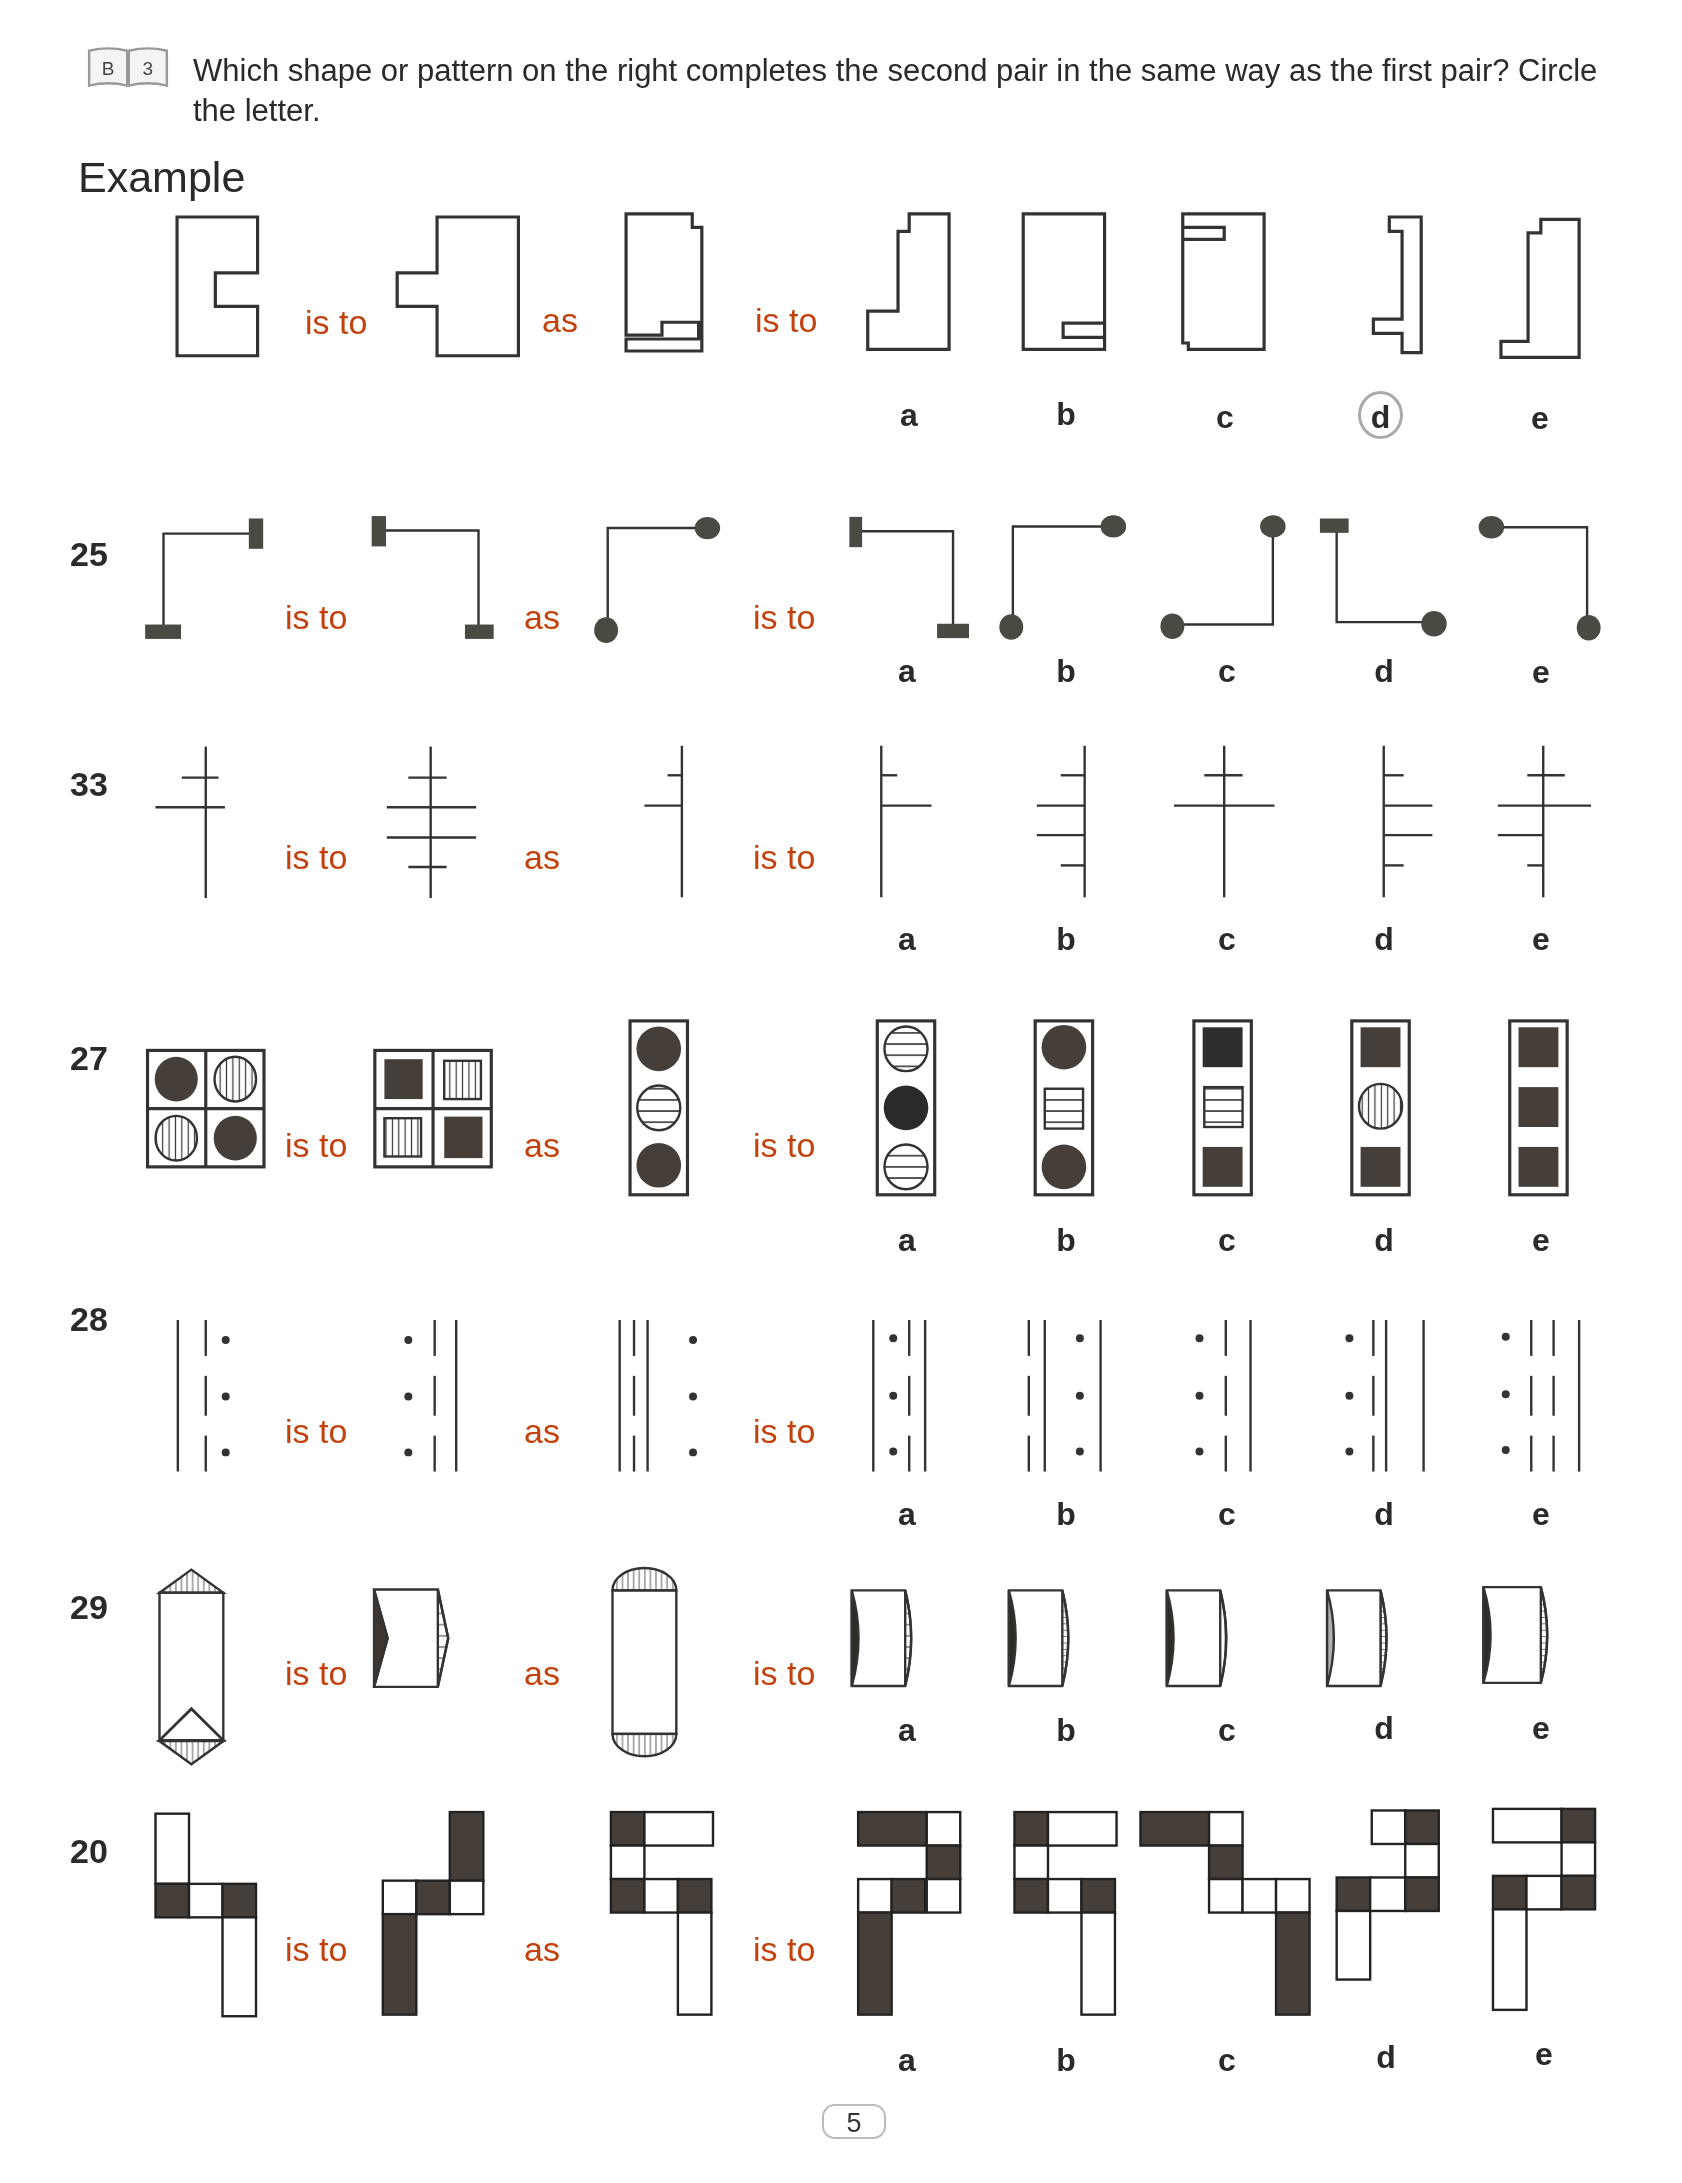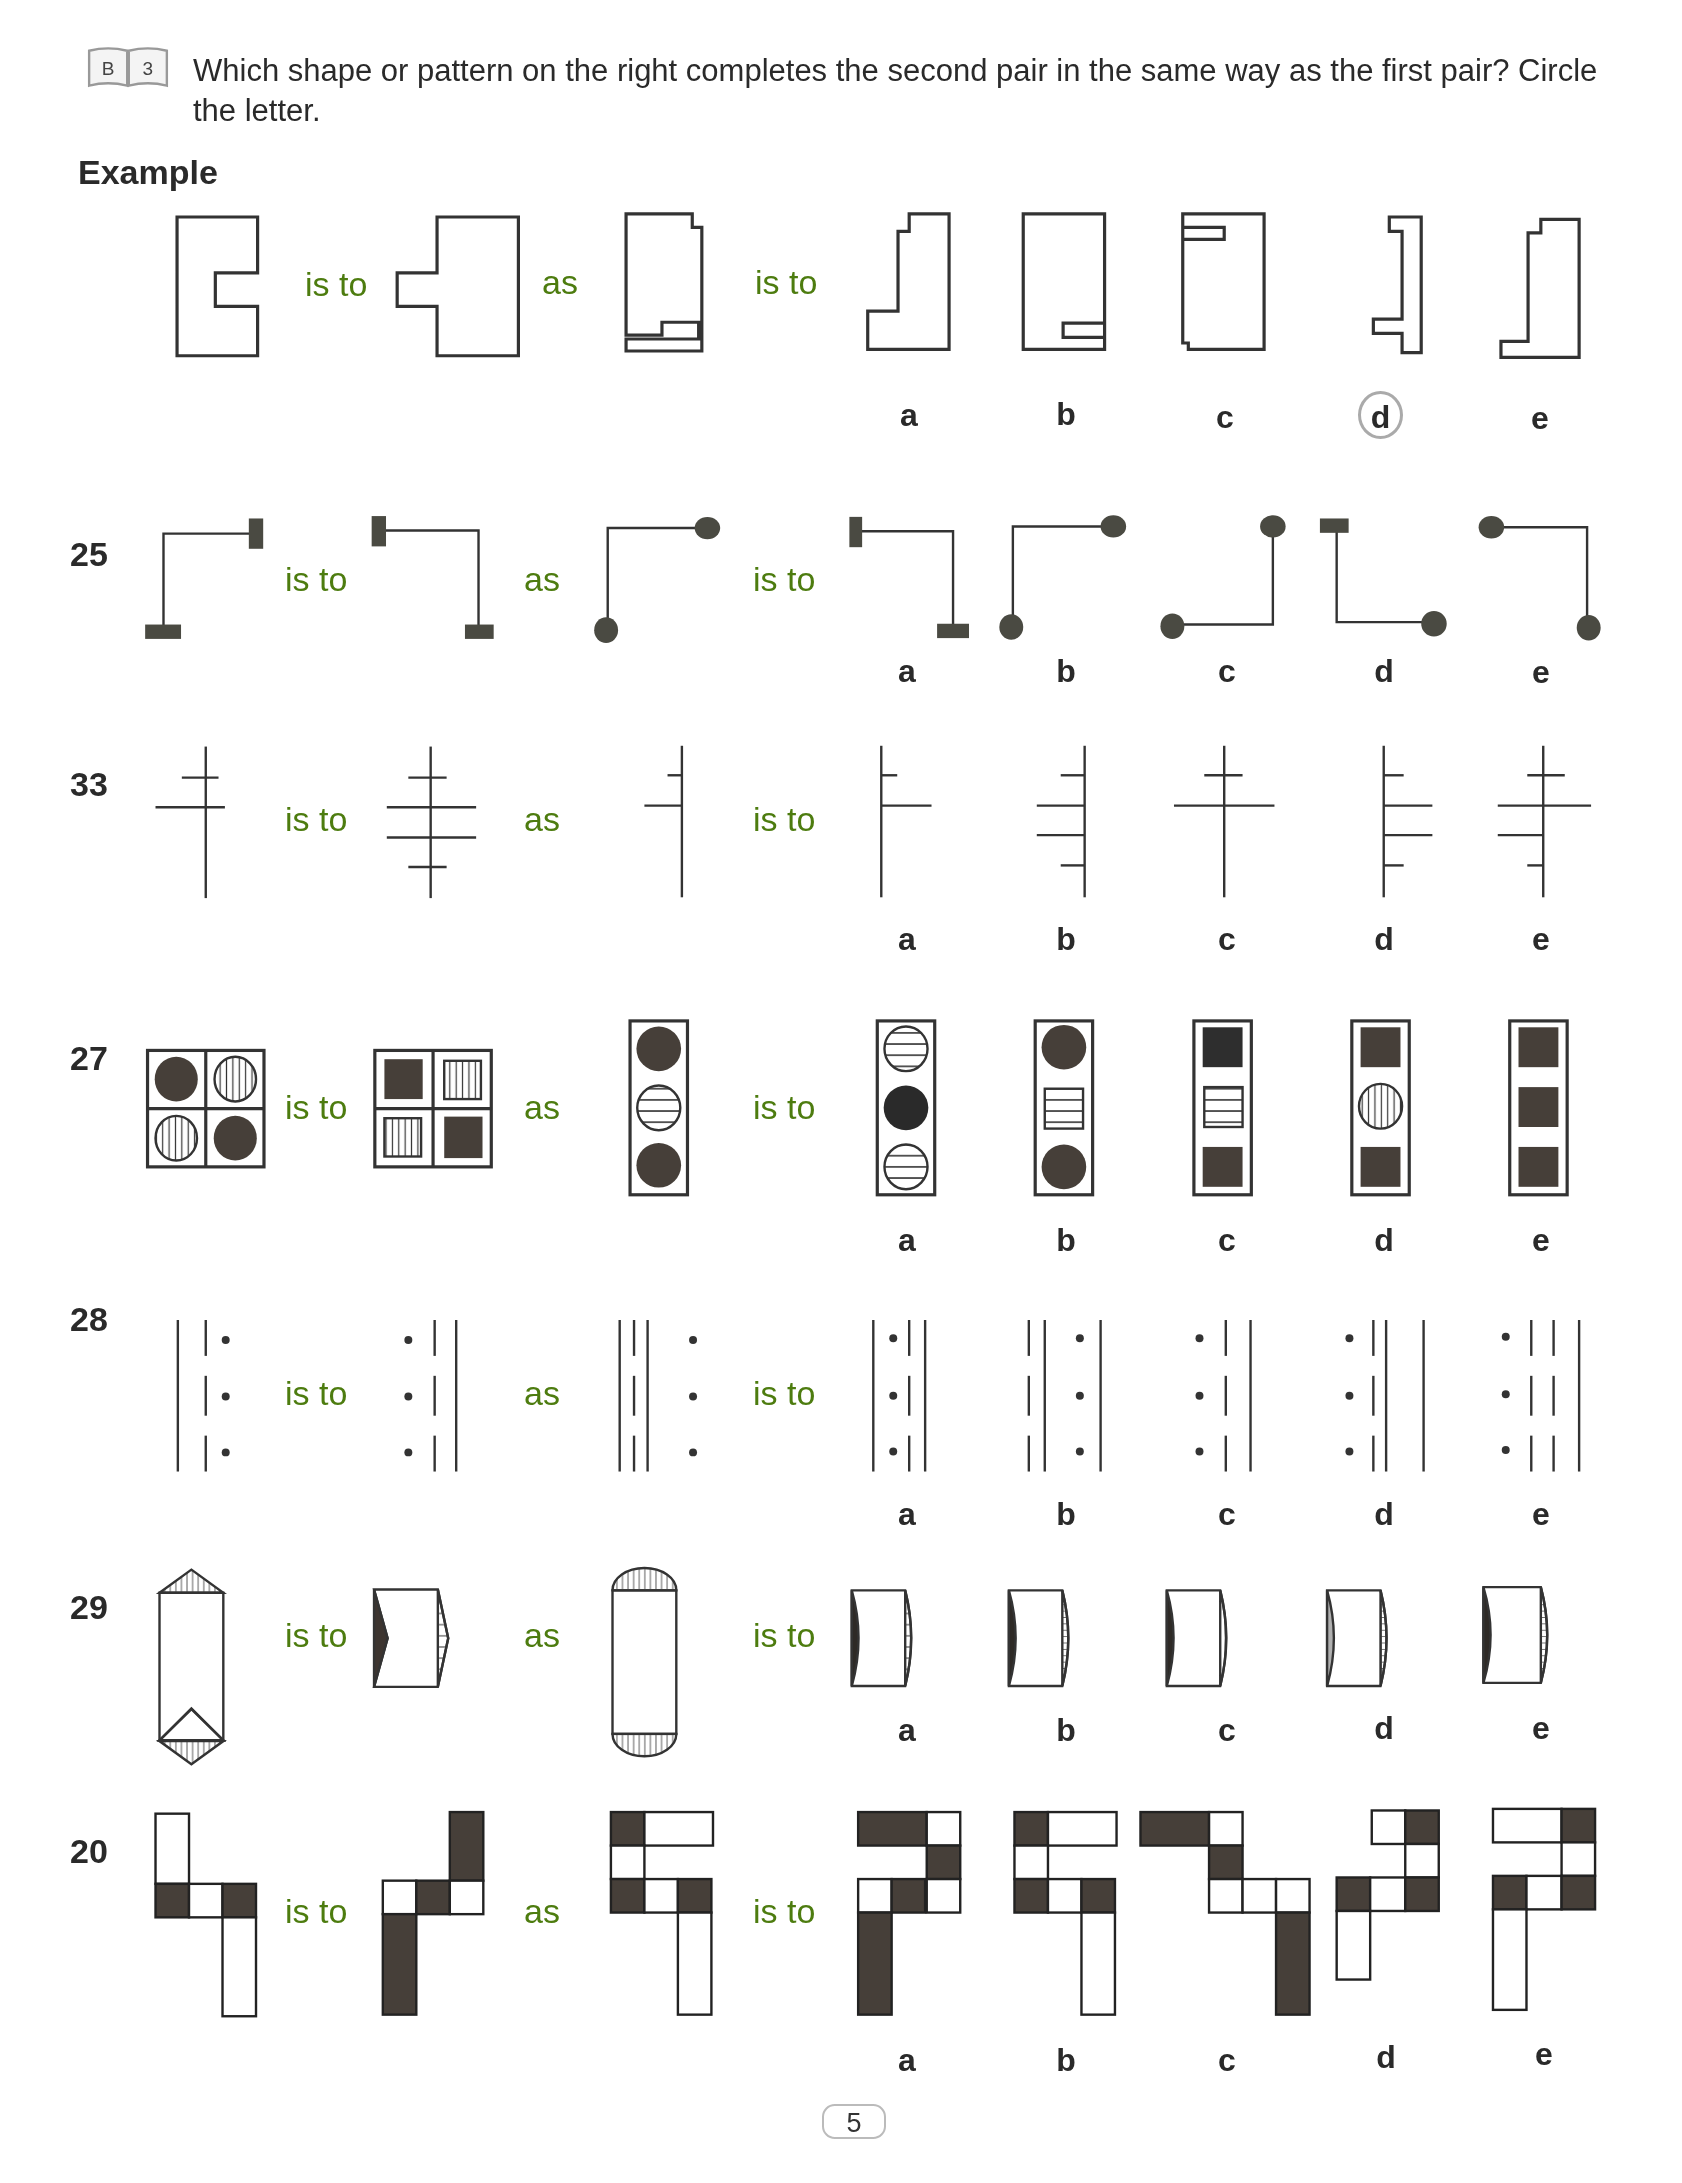--- a/index.html
+++ b/index.html
@@ -1,21 +1,21 @@
 <!DOCTYPE html>
 <html style="font-size:12.8px"><head>
 <meta charset="utf-8">
 <style>
   html,body{margin:0;padding:0;background:#fff;}
   body{width:1682px;height:2183px;position:relative;overflow:hidden;font-family:"Liberation Sans",sans-serif;color:#222;}
   .abs{position:absolute;}
   .instr{left:193px;top:51px;width:1428px;font-size:31px;line-height:40px;color:#2a2a2a;}
-  .example-label{left:78px;top:153px;font-size:34px;font-weight:bold;color:#2a2a2a;}
+  .example-label{left:78px;top:153px;font-size:43px;font-weight:normal;color:#2a2a2a;}
   .qnum{font-size:34px;font-weight:bold;color:#2a2a2a;margin-top:20px;}
-  .word{font-size:34px;color:#4d7c0f;}
+  .word{font-size:34px;color:#c2410c;margin-top:38px;}
   .opt{font-size:32px;font-weight:bold;color:#2a2a2a;width:32px;text-align:center;}
   .circled{border:3.2px solid #aaa;border-radius:50%;width:45px;height:48px;line-height:46px;text-align:center;box-sizing:border-box;}
   .page-num{left:822px;top:2104px;width:64px;height:35px;border:2.4px solid #bbb;border-radius:12.8px;text-align:center;font-size:27px;line-height:35px;color:#333;box-sizing:border-box;}
   .ref-icon{left:84px;top:46px;width:88px;height:46px;}
   svg.fig{position:absolute;overflow:visible;}
 </style>
 </head>
 <body>
 
 <svg class="fig ref-icon" viewBox="0 0 110 58" width="88" height="46">

